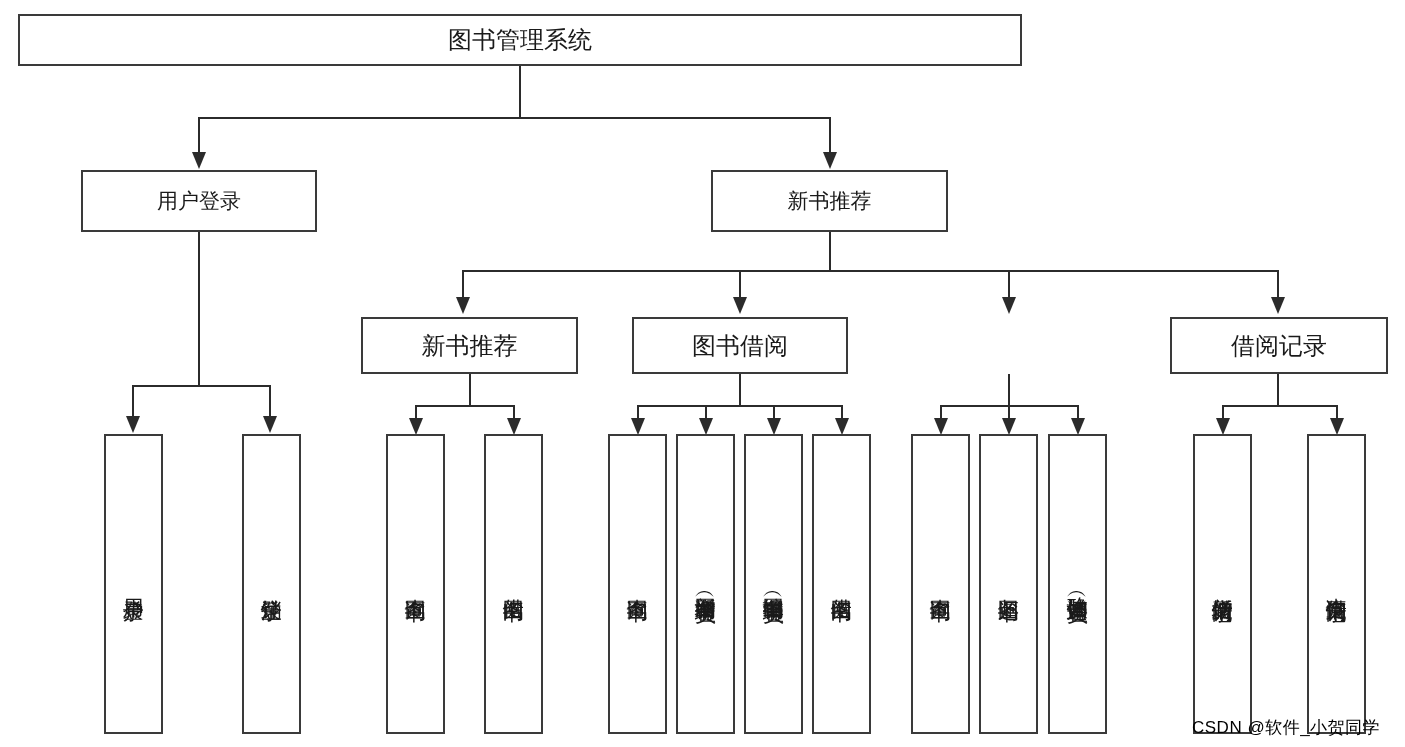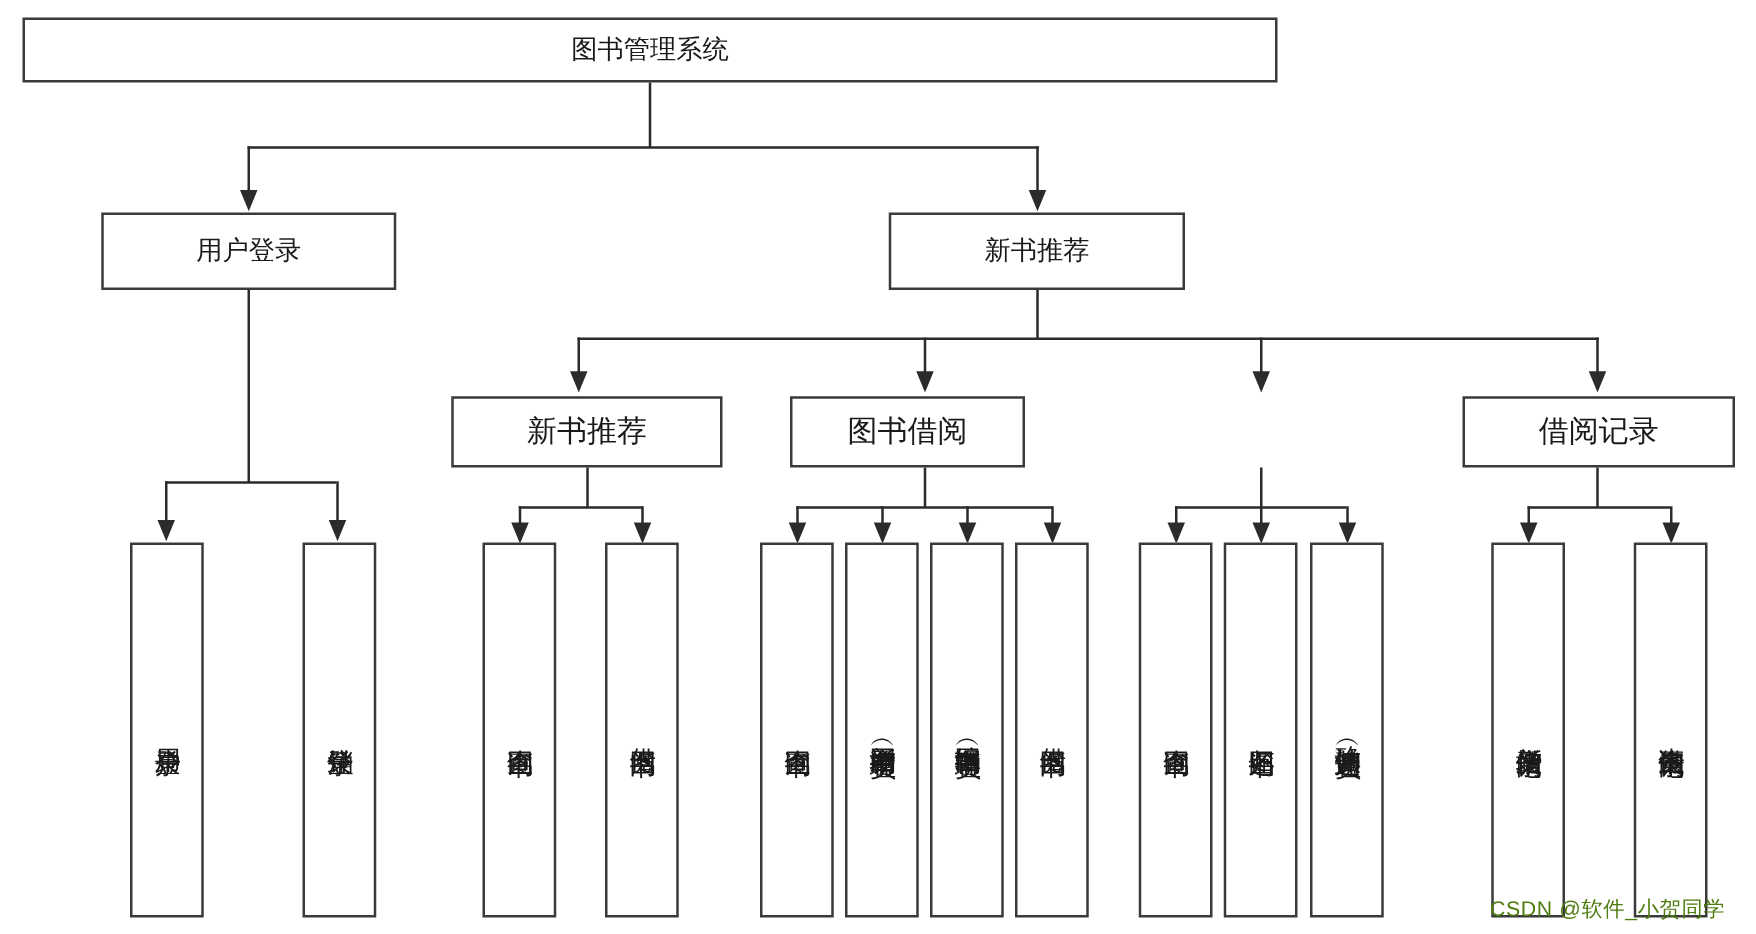--- a/index.html
+++ b/index.html
@@ -17,21 +17,21 @@
     position:absolute;
     box-sizing:border-box;
     background:#ffffff;
     border:2px solid #3a3a3a;
     display:flex;
     align-items:center;
     justify-content:center;
     text-align:center;
     line-height:1.25;
   }
-  .node.root{font-size:21px;}
+  .node.root{font-size:24px;}
   .node.lvl2{font-size:21px;}
   .node.lvl3{font-size:24px;}
 
   .leaf{
     position:absolute;
     box-sizing:border-box;
     background:#ffffff;
     border:2px solid #3a3a3a;
     display:flex;
     align-items:center;
@@ -56,21 +56,21 @@
     width:0;height:0;
     border-left:7px solid transparent;
     border-right:7px solid transparent;
     border-top:17px solid #2b2b2b;
   }
 
   
   #watermark{
     position:absolute;
     font-size:17px;
-    color:#4d7c0f;
+    color:#000000;
     white-space:nowrap;
     letter-spacing:0.5px;
     pointer-events:none;
   }
 </style>
 </head>
 <body>
 
 <div id="canvas">
 
@@ -113,21 +113,21 @@
 
   <div class="vline" style="left:1008px;top:270px;height:28px;"></div>
   <div class="arrow" style="left:1002px;top:297px;"></div>
 
   <div class="vline" style="left:1277px;top:270px;height:28px;"></div>
   <div class="arrow" style="left:1271px;top:297px;"></div>
 
   <div class="node lvl3" style="left:361px;top:317px;width:217px;height:57px;">
     <span>新书推荐</span>
   </div>
-  <div class="node lvl3" style="left:632px;top:317px;width:188px;height:57px;">
+  <div class="node lvl3" style="left:632px;top:317px;width:216px;height:57px;">
     <span>图书借阅</span>
   </div>
   <div class="node lvl3" style="left:1170px;top:317px;width:218px;height:57px;">
     <span>借阅记录</span>
   </div>
 
   <div class="vline" style="left:469px;top:374px;height:32px;"></div>
   <div class="hline" style="left:415px;top:405px;width:99px;"></div>
   <div class="vline" style="left:415px;top:405px;height:14px;"></div>
   <div class="arrow" style="left:409px;top:418px;"></div>

